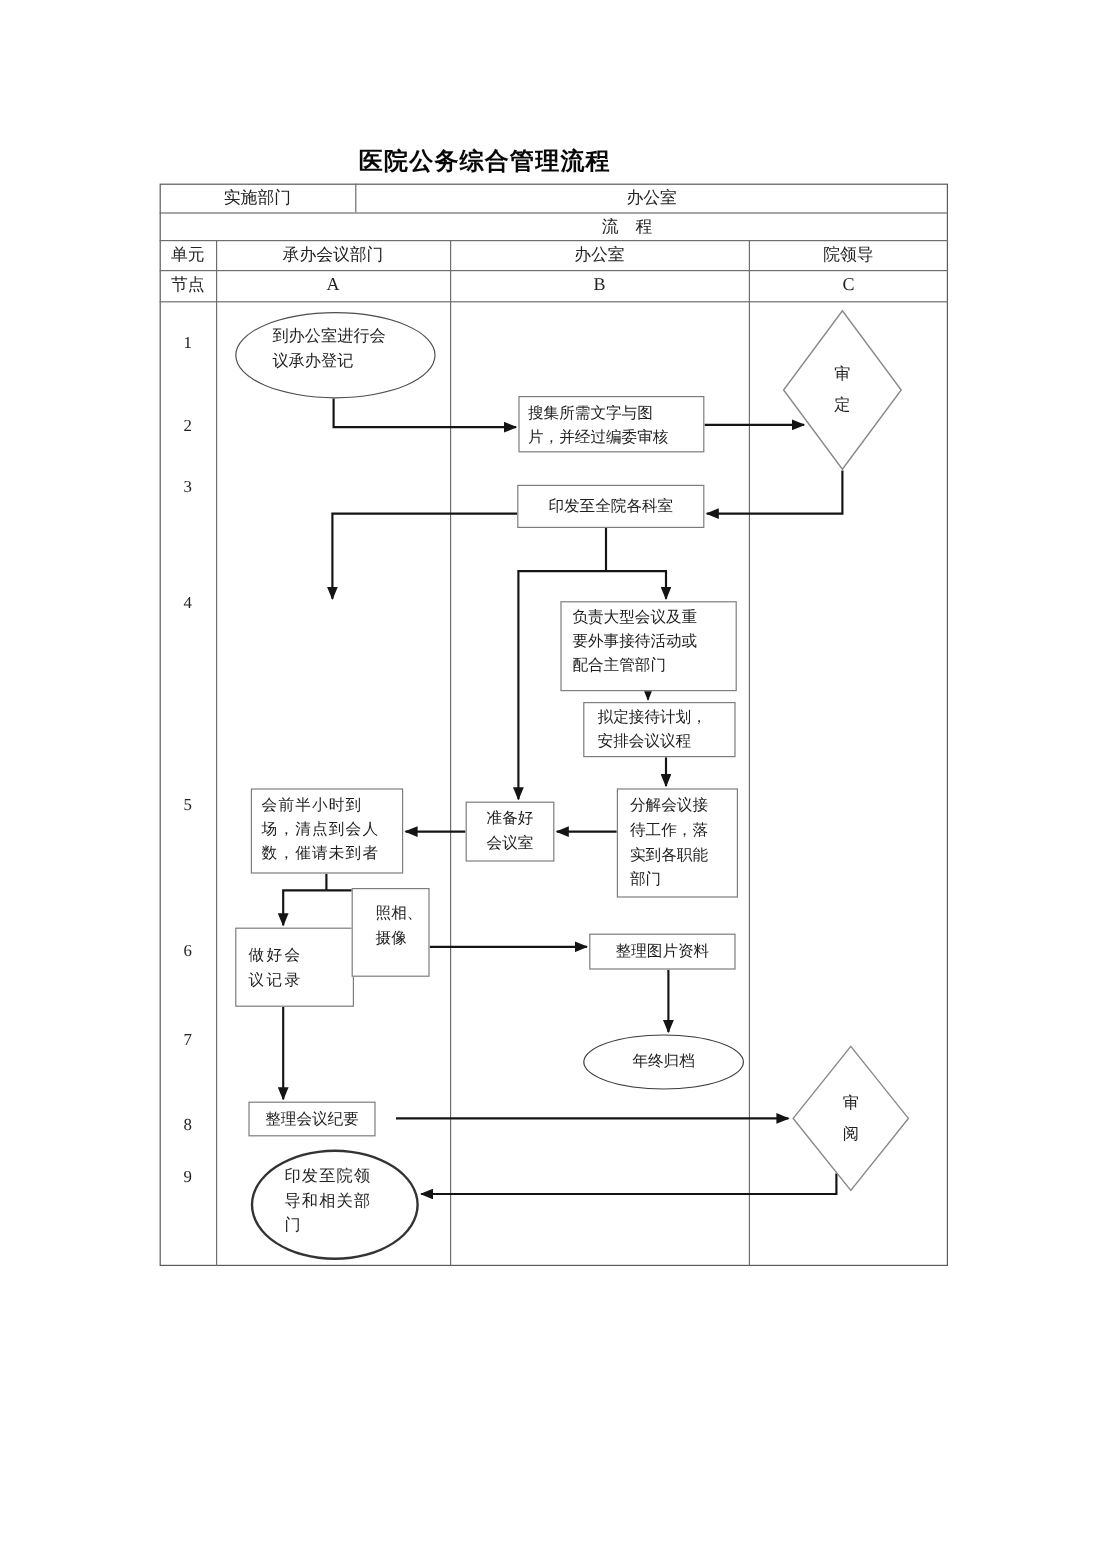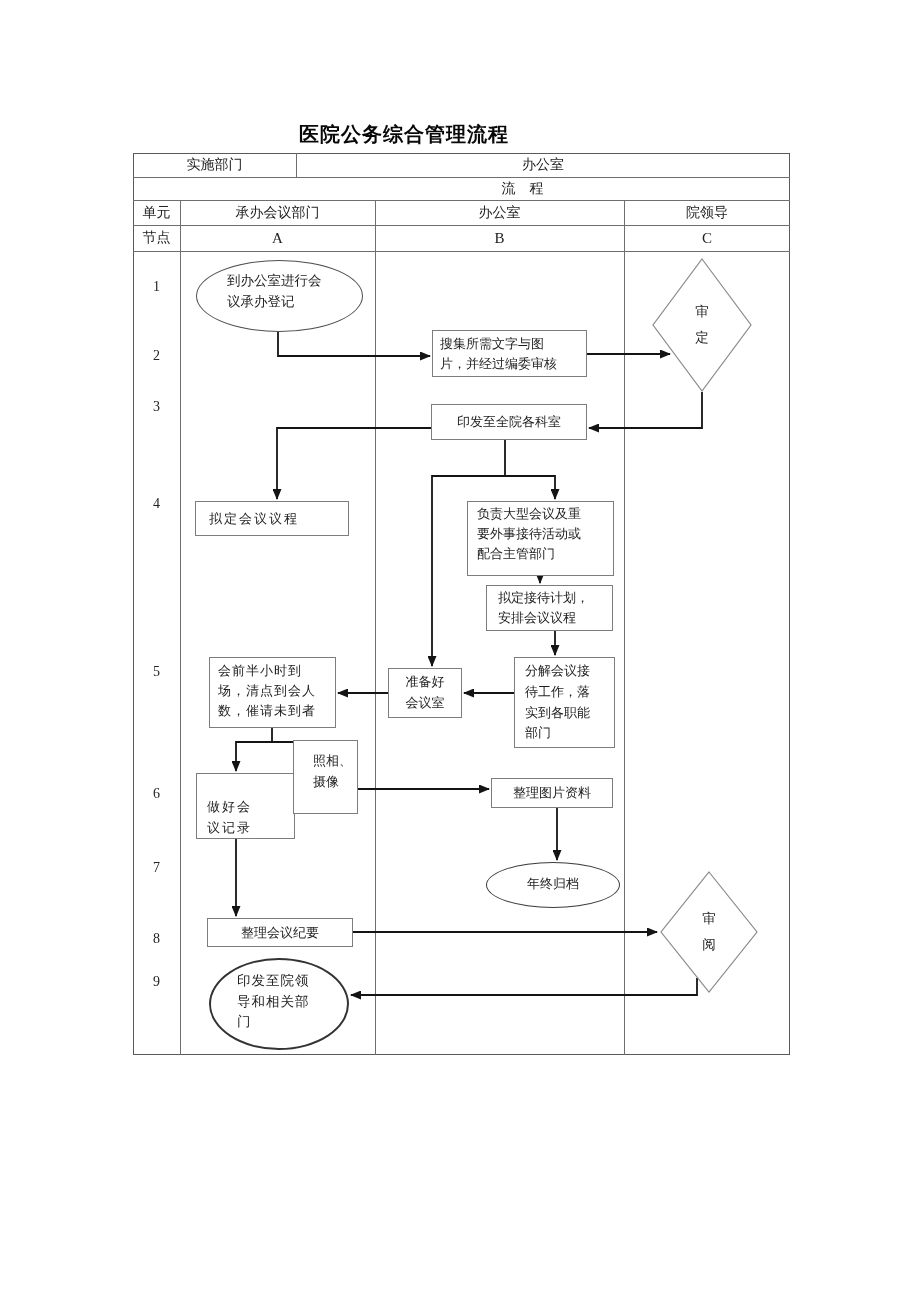--- a/index.html
+++ b/index.html
@@ -103,52 +103,51 @@
 片，并经过编委审核</div>
 
   <svg class="dshape" style="left:652px;top:258px;" width="100" height="134">
     <polygon points="50,1 99,67 50,133 1,67" fill="#ffffff" stroke="#8a8a8a" stroke-width="1.2"></polygon>
   </svg>
   <div class="dtext" style="left:652px;top:258px;width:100px;height:134px;">审
 定</div>
 
   <div class="node center" style="left:431px;top:404px;width:156px;height:36px;">印发至全院各科室</div>
 
-  <div class="node" style="left:195px;top:501px;width:154px;height:35px;padding:7px 0 0 13px;letter-spacing:2px;">拟定会议议程</div>
 
   <div class="node" style="left:467px;top:501px;width:147px;height:75px;padding:2px 0 0 9px;">负责大型会议及重
 要外事接待活动或
 配合主管部门</div>
 
   <div class="node" style="left:514px;top:657px;width:101px;height:91px;padding:3px 0 0 10px;line-height:1.6;">分解会议接
 待工作，落
 实到各职能
 部门</div>
 
   <div class="node" style="left:486px;top:585px;width:127px;height:46px;padding:2px 0 0 11px;">拟定接待计划，
 安排会议议程</div>
 
   <div class="node center" style="left:388px;top:668px;width:74px;height:50px;line-height:1.6;">准备好
 会议室</div>
 
   <div class="node" style="left:209px;top:657px;width:127px;height:71px;padding:3px 0 0 8px;letter-spacing:1px;">会前半小时到
 场，清点到会人
 数，催请未到者</div>
 
-  <div class="node" style="left:196px;top:773px;width:99px;height:66px;padding:22px 0 0 10px;letter-spacing:2px;line-height:1.65;">做好会
+  <div class="node" style="left:196px;top:773px;width:99px;height:66px;padding:11px 0 0 10px;letter-spacing:2px;line-height:1.65;">做好会
 议记录</div>
 
   <div class="node" style="left:293px;top:740px;width:65px;height:74px;padding:9px 0 0 19px;line-height:1.65;">照相、
 摄像</div>
 
   <div class="node center" style="left:491px;top:778px;width:122px;height:30px;">整理图片资料</div>
 
   <div class="node ellipse center" style="left:486px;top:862px;width:134px;height:46px;border-width:1.5px;border-color:#3c3c3c;">年终归档</div>
 
-  <div class="node center" style="left:207px;top:918px;width:146px;height:29px;">整理会议纪要</div>
+  <div class="node center" style="left:207px;top:918px;width:106px;height:29px;">整理会议纪要</div>
 
   <svg class="dshape" style="left:660px;top:871px;" width="98" height="122">
     <polygon points="49,1 97,61 49,121 1,61" fill="#ffffff" stroke="#8a8a8a" stroke-width="1.2"></polygon>
   </svg>
   <div class="dtext" style="left:660px;top:871px;width:98px;height:122px;">审
 阅</div>
 
   <div class="node ellipse" style="left:209px;top:958px;width:140px;height:92px;border-width:2px;border-color:#333333;padding:12px 0 0 26px;font-size:13.5px;letter-spacing:1px;">印发至院领
 导和相关部
 门</div>

